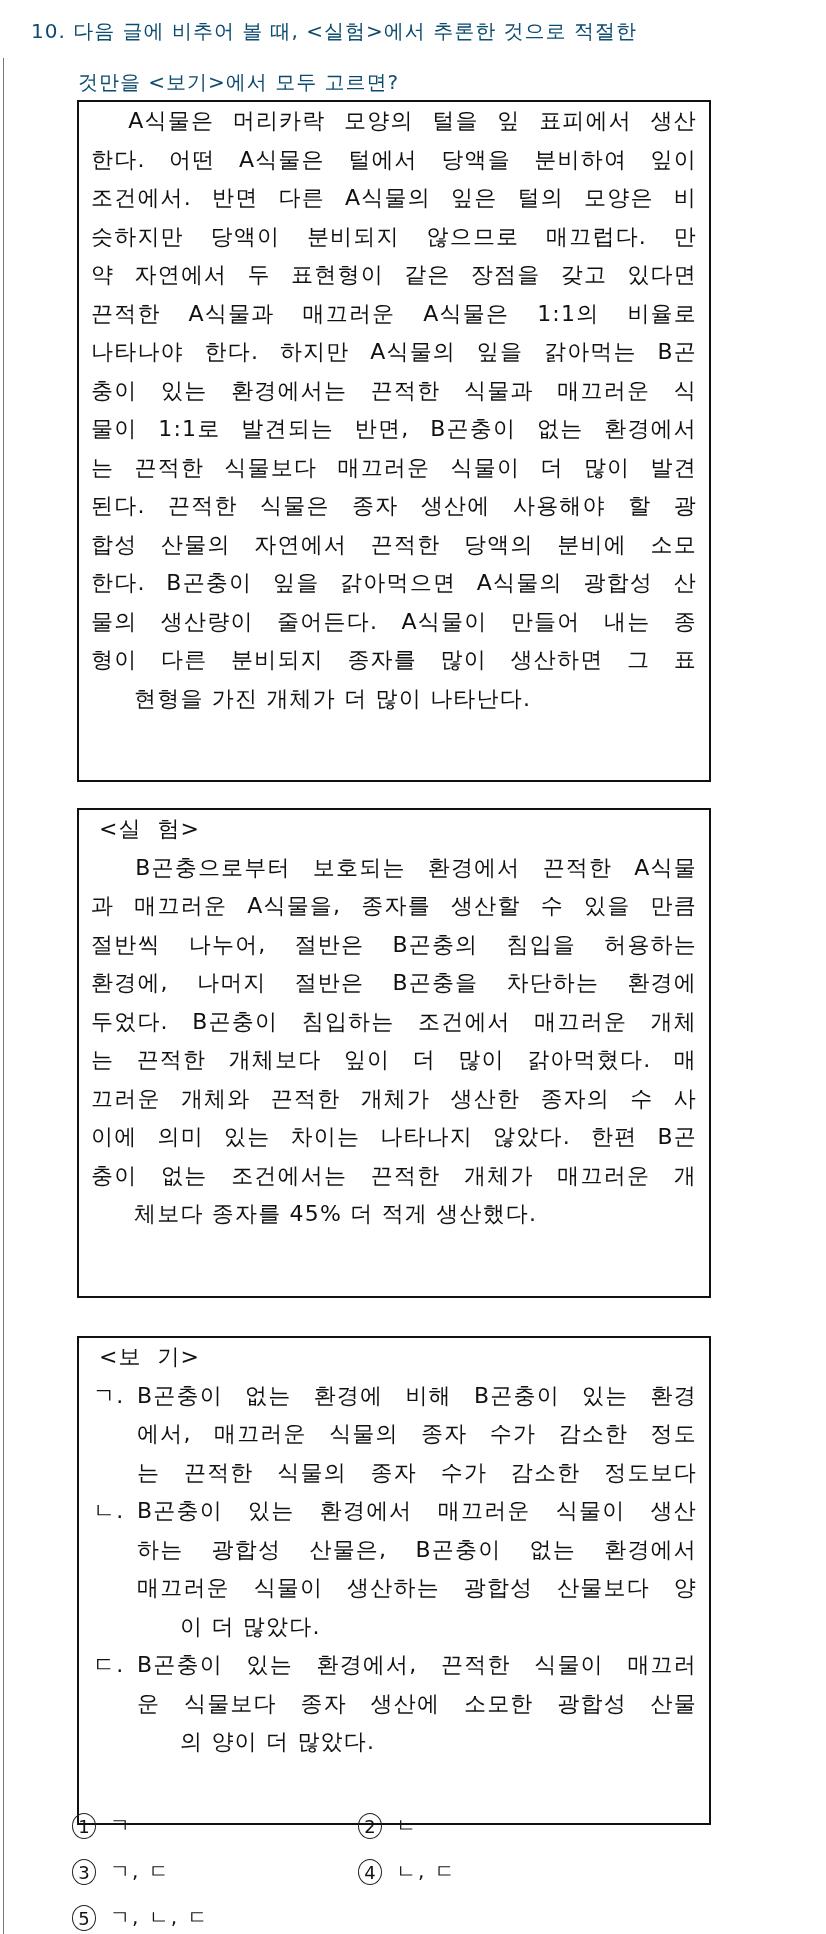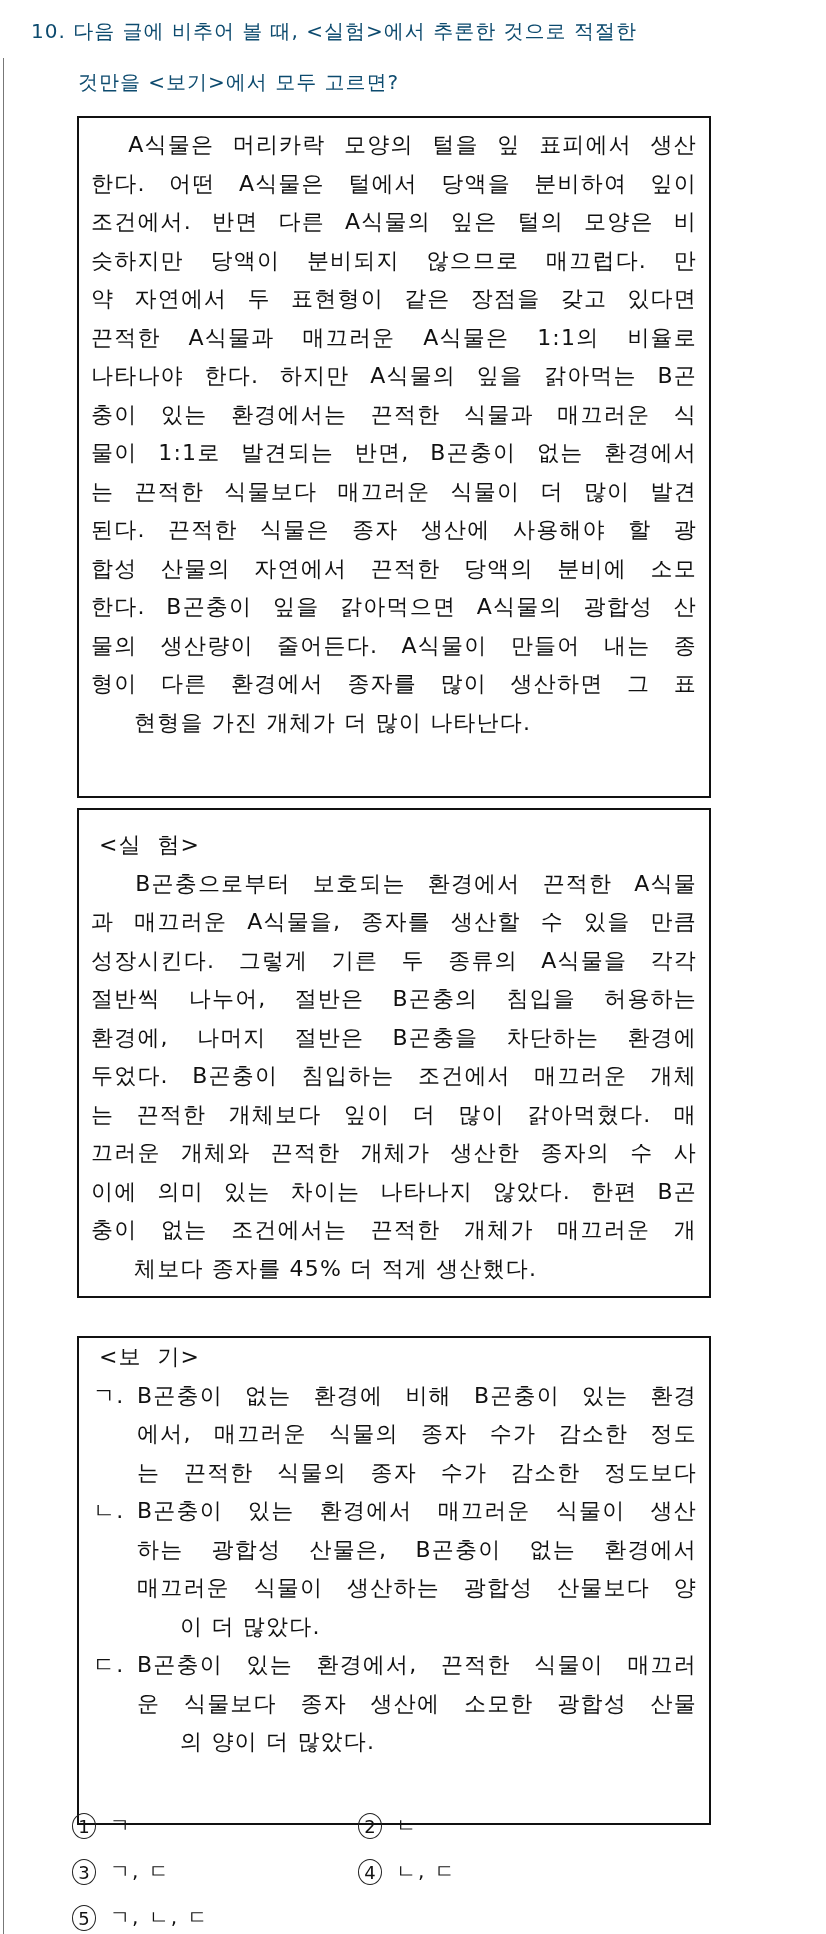--- a/index.html
+++ b/index.html
@@ -16,22 +16,22 @@
   }
   .q-title .l2 { display: block; padding-left: 47px; }
   .box {
     position: absolute; left: 77px; width: 634px; border: 2px solid #111;
     box-sizing: border-box; padding: 0 12px 0 12px;
     font-size: 22px; line-height: 38.5px; letter-spacing: 1.2px;
     text-align: justify; text-align-last: auto;
   }
   .box .line { display: block; text-align: justify; text-align-last: justify; white-space: nowrap; }
   .box .line.last { text-align-last: left; margin-left: 43px; }
-  #box-passage { top: 116px; height: 682px; padding-top: 8px; }
-  #box-experiment { top: 808px; height: 490px; padding-top: 16px; }
+  #box-passage { top: 100px; height: 682px; padding-top: 0; }
+  #box-experiment { top: 808px; height: 490px; padding-top: 0; }
   #box-bogi { top: 1336px; height: 489px; padding-top: 0; }
   .box-label { display: block; padding-left: 8px; letter-spacing: 1px; }
   .bogi-item { display: flex; }
   .bogi-item .marker { width: 44px; flex: none; padding-left: 2px; }
   .bogi-item .body { flex: 1; }
   .options { position: absolute; left: 72px; top: 1812px; width: 700px; font-size: 20px; }
   .opt { position: absolute; white-space: nowrap; display: flex; align-items: center; }
   .opt .num { display: inline-block; width: 24px; height: 26px; border: 1px solid #222; border-radius: 50%;
     text-align: center; line-height: 26px; font-size: 18px; margin-right: 14px; box-sizing: border-box; }
   .opt .ans { letter-spacing: 2px; }
@@ -55,29 +55,28 @@
   <span class="line">약 자연에서 두 표현형이 같은 장점을 갖고 있다면</span>
   <span class="line">끈적한 A식물과 매끄러운 A식물은 1:1의 비율로</span>
   <span class="line">나타나야 한다. 하지만 A식물의 잎을 갉아먹는 B곤</span>
   <span class="line">충이 있는 환경에서는 끈적한 식물과 매끄러운 식</span>
   <span class="line">물이 1:1로 발견되는 반면, B곤충이 없는 환경에서</span>
   <span class="line">는 끈적한 식물보다 매끄러운 식물이 더 많이 발견</span>
   <span class="line">된다. 끈적한 식물은 종자 생산에 사용해야 할 광</span>
   <span class="line">합성 산물의 자연에서 끈적한 당액의 분비에 소모</span>
   <span class="line">한다. B곤충이 잎을 갉아먹으면 A식물의 광합성 산</span>
   <span class="line">물의 생산량이 줄어든다. A식물이 만들어 내는 종</span>
-  <span class="line">형이 다른 환경에서 종자를 많이 생산하면 그 표</span>
+  <span class="line">형이 다른 분비되지 종자를 많이 생산하면 그 표</span>
   <span class="line last">현형을 가진 개체가 더 많이 나타난다.</span>
 </div>
 
 <div class="box" id="box-experiment">
   <span class="box-label" style="white-space:pre">&lt;실  험&gt;</span>
   <span class="line" style="white-space:pre">  B곤충으로부터 보호되는 환경에서 끈적한 A식물</span>
   <span class="line">과 매끄러운 A식물을, 종자를 생산할 수 있을 만큼</span>
-  <span class="line">성장시킨다. 그렇게 기른 두 종류의 A식물을 각각</span>
   <span class="line">절반씩 나누어, 절반은 B곤충의 침입을 허용하는</span>
   <span class="line">환경에, 나머지 절반은 B곤충을 차단하는 환경에</span>
   <span class="line">두었다. B곤충이 침입하는 조건에서 매끄러운 개체</span>
   <span class="line">는 끈적한 개체보다 잎이 더 많이 갉아먹혔다. 매</span>
   <span class="line">끄러운 개체와 끈적한 개체가 생산한 종자의 수 사</span>
   <span class="line">이에 의미 있는 차이는 나타나지 않았다. 한편 B곤</span>
   <span class="line">충이 없는 조건에서는 끈적한 개체가 매끄러운 개</span>
   <span class="line last">체보다 종자를 45% 더 적게 생산했다.</span>
 </div>
 

